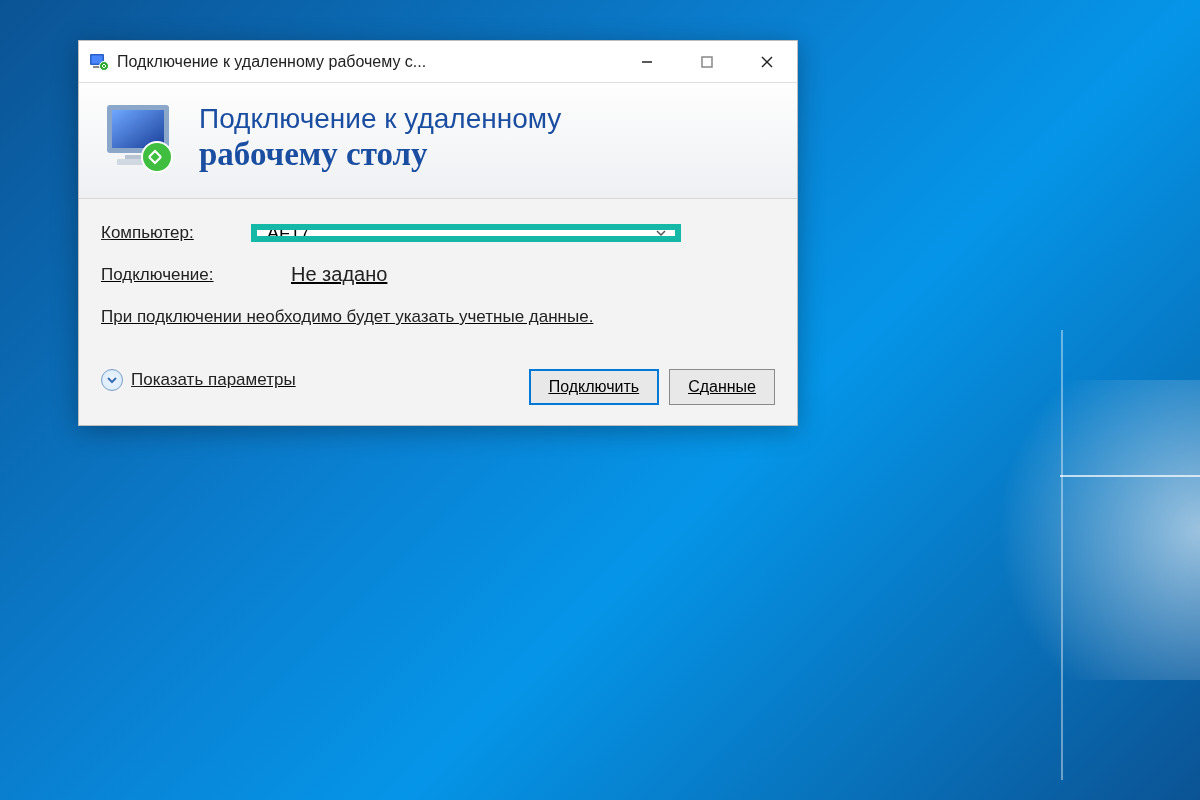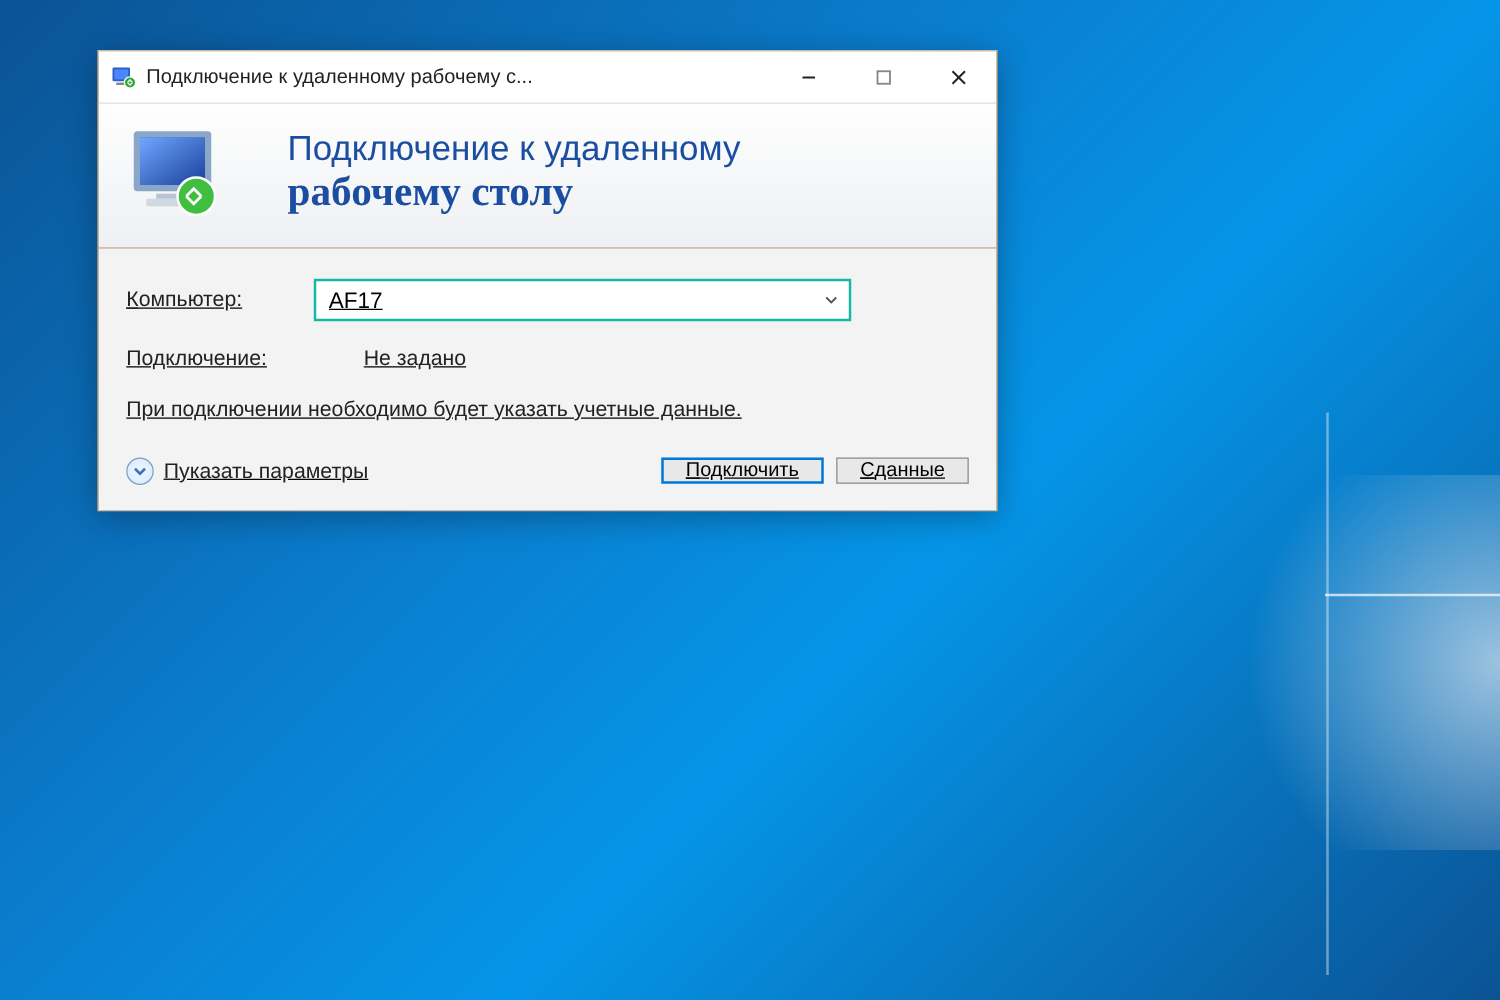--- a/index.html
+++ b/index.html
@@ -34,21 +34,21 @@
       top: 330px;
       width: 2px;
       height: 450px;
       background: rgba(255,255,255,0.4);
     }
     .window {
       position: absolute;
       left: 78px;
       top: 40px;
       width: 720px;
-      background: #a16207;
+      background: #0f766e;
       border: 1px solid #bdbdbd;
       box-shadow: 0 5px 25px rgba(0,0,0,0.3);
     }
     .titlebar {
       height: 42px;
       display: flex;
       align-items: center;
       background: #fff;
       border-bottom: 1px solid #e0e0e0;
     }
@@ -79,21 +79,20 @@
       font-size: 16px;
       color: #333;
       cursor: default;
     }
     .banner {
       background: linear-gradient(#fefefe, #eef0f3);
       padding: 18px 6px 22px 22px;
       display: flex;
       align-items: center;
       border-bottom: 1px solid #d8d8d8;
-      gap: 31px;
     }
     .banner-icon {
       width: 80px;
       height: 75px;
       margin-right: 18px;
       flex-shrink: 0;
     }
     .banner-text { line-height: 1.15; }
     .banner-line1 {
       font-size: 28px;
@@ -117,43 +116,43 @@
       margin-bottom: 20px;
     }
     .label {
       font-size: 17px;
       color: #222;
       width: 150px;
     }
     .underline { text-decoration: underline; }
     .combo {
       flex: 0 0 430px;
-      height: 34px;
-      border: 2px solid #14b8a6;
+      height: 18px;
+      border: 6px solid #14b8a6;
       background: #fff;
       display: flex;
     }
     .combo-input {
       border: none;
       outline: none;
       font-size: 18px;
       padding: 0 10px;
       flex: 1;
       background: transparent;
     }
     .combo-arrow {
       width: 28px;
       height: 100%;
       display: flex;
       align-items: center;
       justify-content: center;
       color: #555;
     }
     .user-value {
-      font-size: 17px;
+      font-size: 20px;
       color: #222;
       margin-left: 40px;
     }
     .hint {
       font-size: 17px;
       color: #222;
       line-height: 1.35;
       margin-bottom: 26px;
     }
     .footer {
@@ -173,27 +172,28 @@
       height: 22px;
       border: 1px solid #7a9ec7;
       border-radius: 50%;
       display: flex;
       align-items: center;
       justify-content: center;
       background: radial-gradient(#eef6ff, #d6e8fb);
     }
     .spacer { flex: 1; }
     .btn {
-      height: 21px;
+      height: 36px;
       padding: 0 18px;
       font-size: 16px;
       background: #e8e8e8;
       border: 1px solid #8a8a8a;
       cursor: default;
       margin-left: 10px;
+      margin-top: 14px;
     }
     .btn.primary { border: 2px solid #0078d7; }
   </style>
 </head>
 <body>
 
 <div class="desktop-light"></div>
 <div class="desktop-line-h"></div>
 <div class="desktop-line-v"></div>
 
@@ -271,21 +271,21 @@
 
     <div class="hint">При подключении необходимо будет указать учетные данные.</div>
 
     <div class="footer">
       <div class="expand">
         <div class="expand-icon">
           <svg width="12" height="12">
               <path d="M2 4 L6 8 L10 4" fill="none" stroke="#3a6fb8" stroke-width="2"></path>
             </svg>
         </div>
-        <span><span class="underline">П</span><span>указать параметры</span></span>
+        <span><span class="underline">П</span><span>оказать параметры</span></span>
       </div>
       <div class="spacer"></div>
       <button class="btn primary"><span class="underline">П</span><span>одключить</span></button>
       <button class="btn"><span class="underline">С</span><span>данные</span></button>
     </div>
 
   </div>
 </div>
 
 </body></html>

